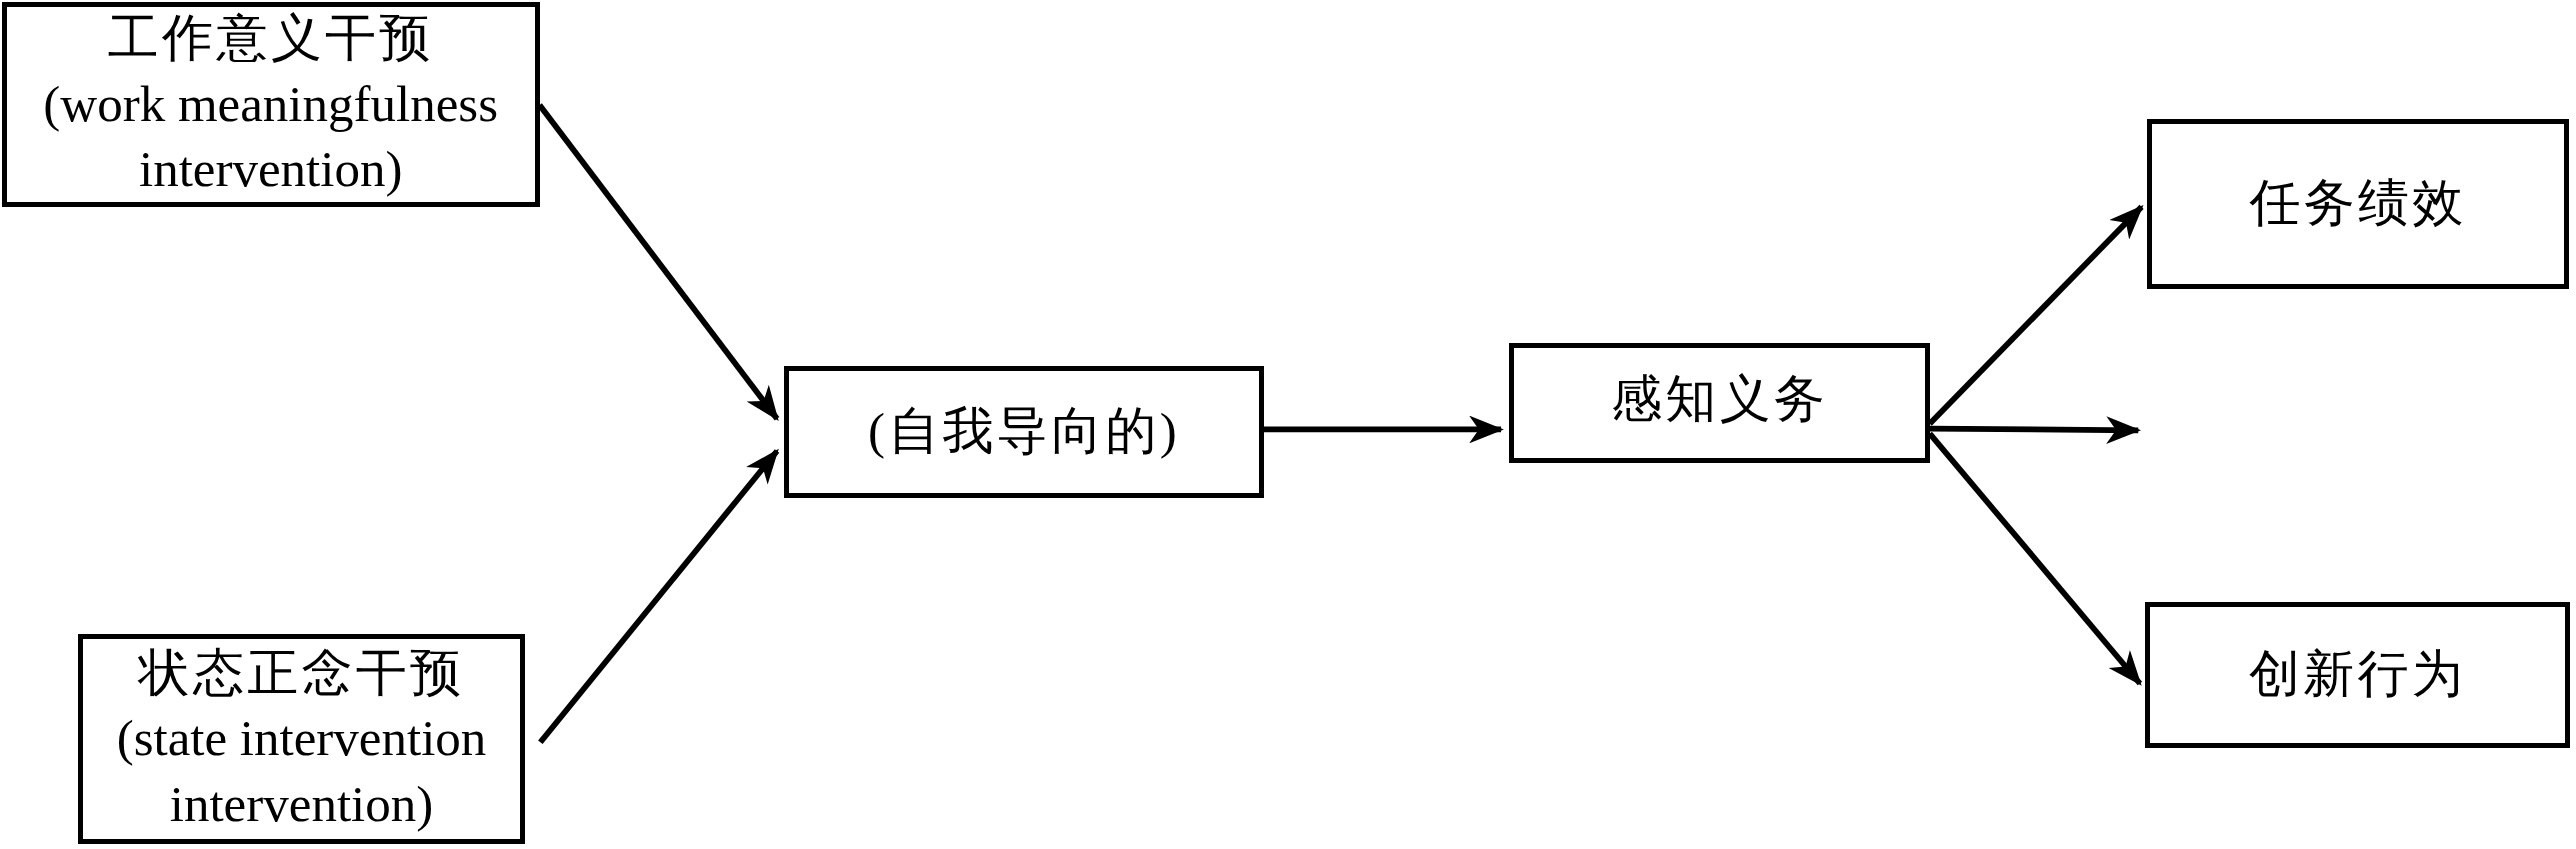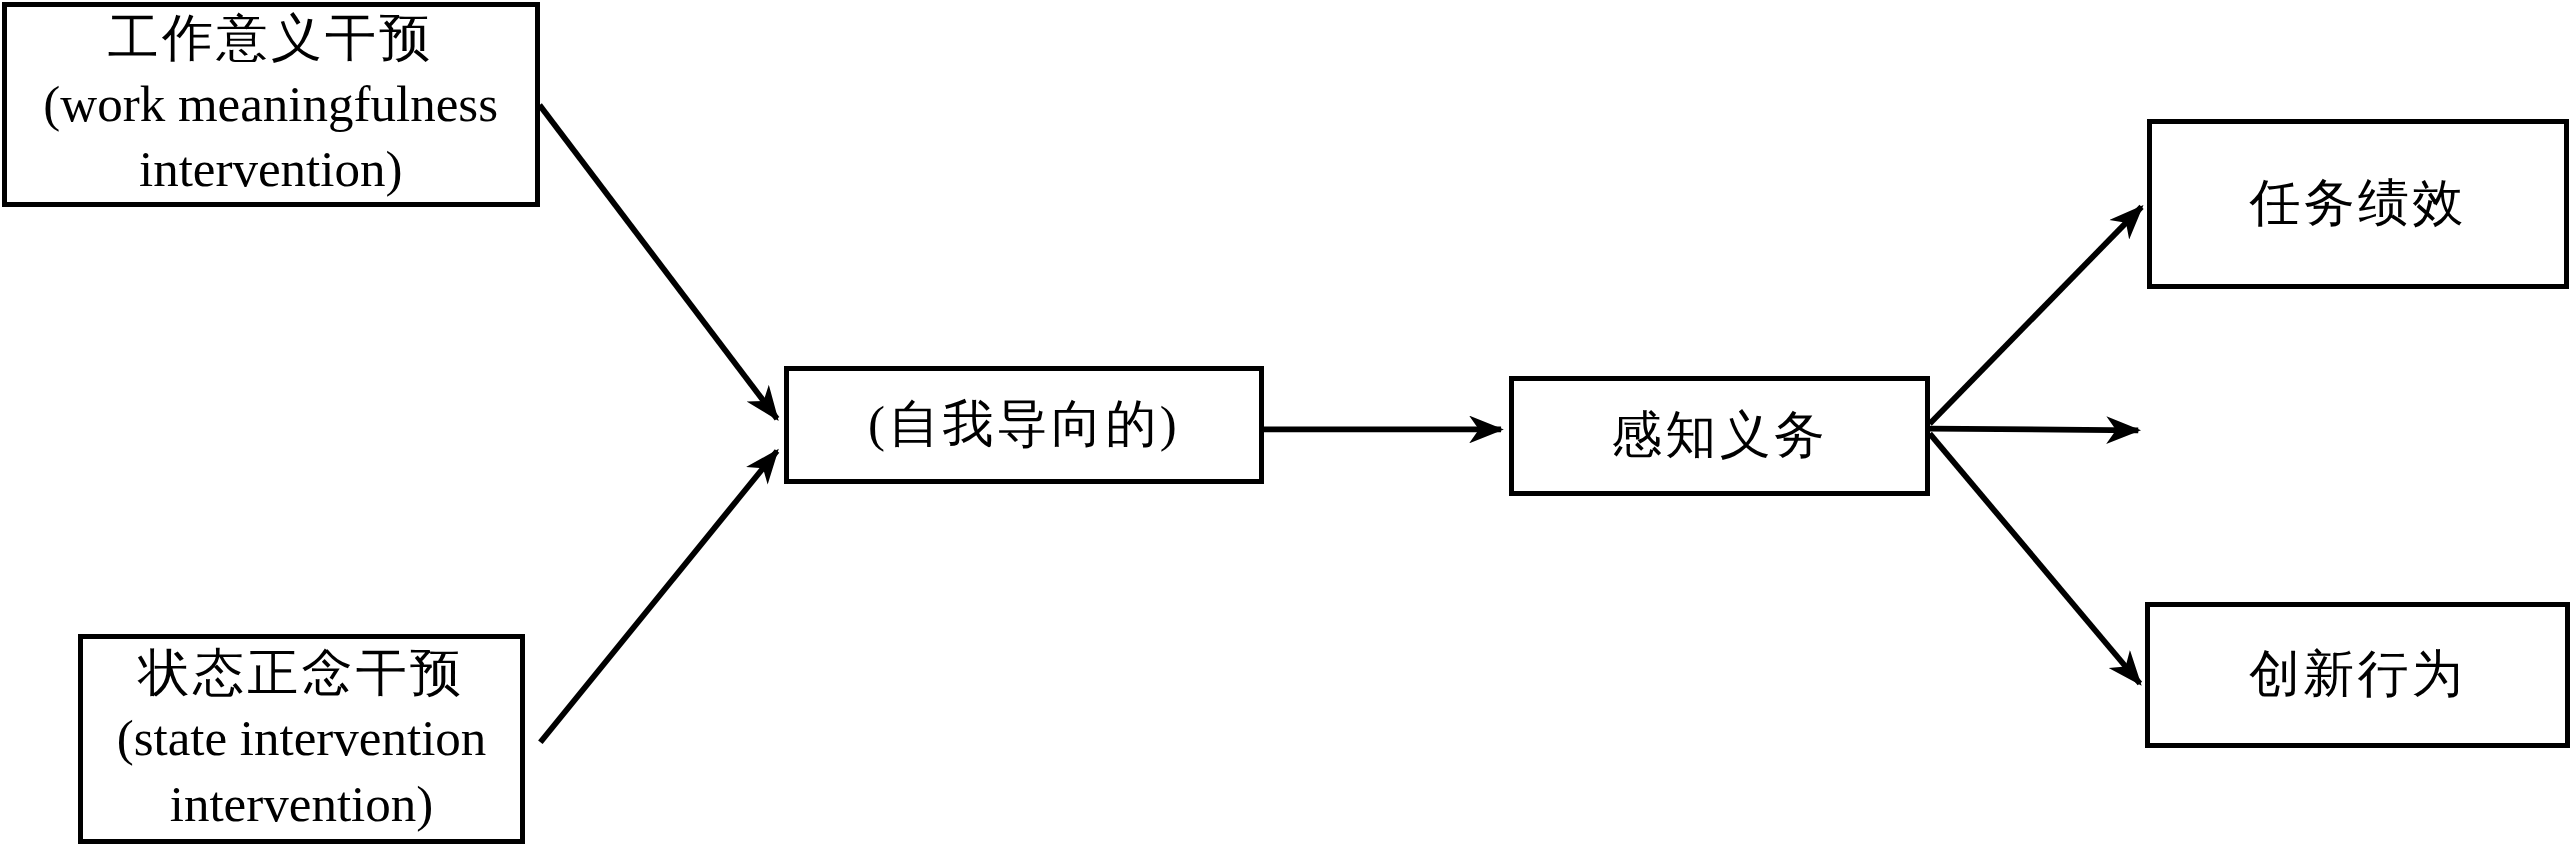--- a/index.html
+++ b/index.html
@@ -38,22 +38,22 @@
   }
   .node .zh {
     letter-spacing: 3.3px;
   }
   .node .en {
     letter-spacing: 0;
   }
   
   #node-work   { left: 1.7px;    top: 1.7px;    width: 538px; height: 205px; }
   #node-state  { left: 78px;  top: 634px;  width: 447px; height: 210px; }
-  #node-time   { left: 784px;  top: 366px;  width: 480px; height: 118px; }
-  #node-duty   { left: 1509px; top: 376px;  width: 421px; height: 120px; }
+  #node-time   { left: 784px;  top: 366px;  width: 480px; height: 132px; }
+  #node-duty   { left: 1509px; top: 343px;  width: 421px; height: 120px; font-family: Liberation Mono, monospace; }
   #node-task   { left: 2147px; top: 119px;  width: 422px; height: 170px; }
   #node-ocb    { left: 2145px; top: 343px;  width: 425px; height: 178px; }
   #node-innov  { left: 2145px; top: 602px;  width: 425px; height: 146px; }
 
   .edge {
     stroke: #000000;
     stroke-width: 7;
     fill: none;
   }
 </style>

